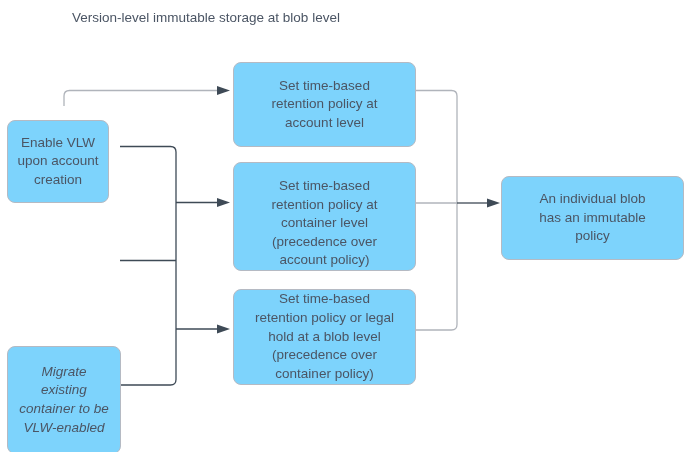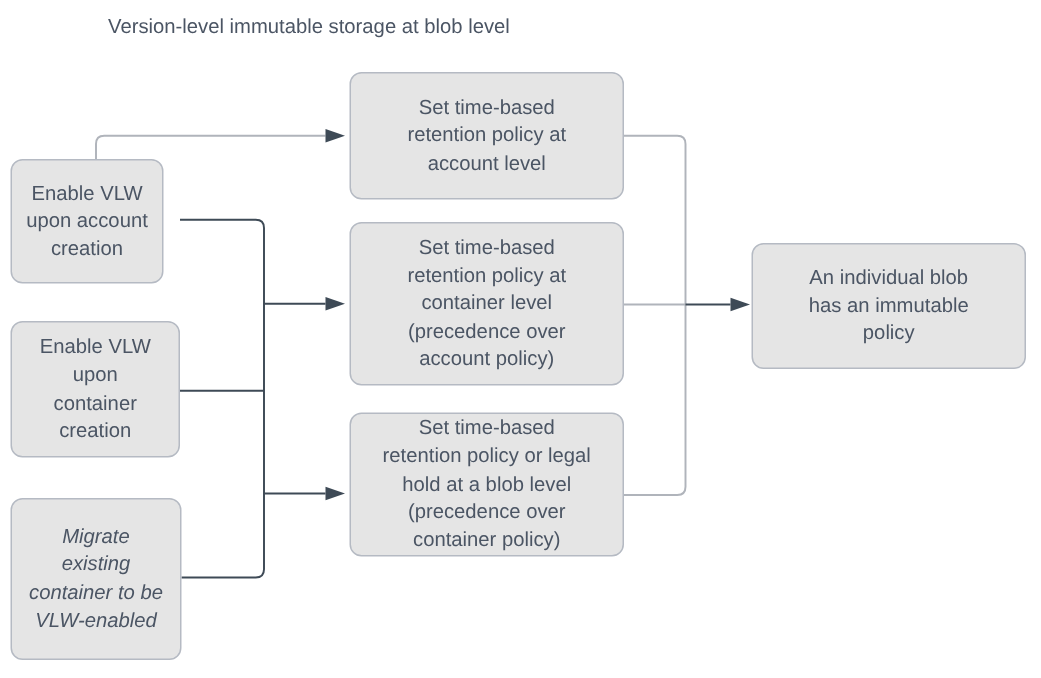--- a/index.html
+++ b/index.html
@@ -15,39 +15,40 @@
     left:62px;top:10px;width:310px;
     font-size:13.5px;
     color:#4b5564;
     text-align:left;
     white-space:nowrap;
     margin-left:10px;
   }
   .node{
     position:absolute;
     box-sizing:border-box;
-    background:#e5e5e5;
+    background:#7dd3fc;
     border:1px solid #b5bac3;
     border-radius:8px;
     color:#4b5564;
     font-size:13.5px;
     line-height:1.38;
     display:flex;
     align-items:center;
     justify-content:center;
     text-align:center;
+    margin-top:14px;
   }
   .node .txt{width:100%;}
   
   .n-l1{left:7px;  top:106px; width:102px; height:83px;  padding:0 6px;}
   .n-l2{left:7px;  top:214px; width:113px; height:91px;  padding:0 13px;}
   .n-l3{left:7px;  top:332px; width:114px; height:108px; padding:0 10px;font-style:italic;}
   
   .n-m1{left:233px; top:48px;  width:183px; height:85px;  padding:0 20px;}
-  .n-m2{left:233px; top:148px; width:183px; height:109px; padding:0 20px;}
+  .n-m2{left:233px; top:148px; width:183px; height:109px; padding:0 20px;align-items:flex-end;}
   .n-m3{left:233px; top:275px; width:183px; height:96px; padding:0 20px;}
   
   .n-r1{left:501px; top:162px; width:183px; height:84px;  padding:0 29px;}
   svg.edges{
     position:absolute;left:0;top:0;width:694px;height:452px;
     pointer-events:none;
   }
   svg.edges path.line{fill:none;stroke-width:1.3px;}
 </style>
 </head>
@@ -71,23 +72,20 @@
 
     <path d="M217,86 L230,90.5 L217,95 Z" fill="#3e4a56"></path>
     <path d="M217,198 L230,202.5 L217,207 Z" fill="#3e4a56"></path>
     <path d="M217,324.5 L230,329 L217,333.5 Z" fill="#3e4a56"></path>
     <path d="M487,198.5 L500,203 L487,207.5 Z" fill="#3e4a56"></path>
   </svg>
 
   <div class="node n-l1">
     <div class="txt">Enable VLW upon account creation</div>
   </div>
-  <div class="node n-l2">
-    <div class="txt">Enable VLW upon container creation</div>
-  </div>
   <div class="node n-l3">
     <div class="txt">Migrate existing container to be VLW-enabled</div>
   </div>
 
   <div class="node n-m1">
     <div class="txt">Set time-based retention policy at account level</div>
   </div>
   <div class="node n-m2">
     <div class="txt">Set time-based retention policy at container level (precedence over account policy)</div>
   </div>

